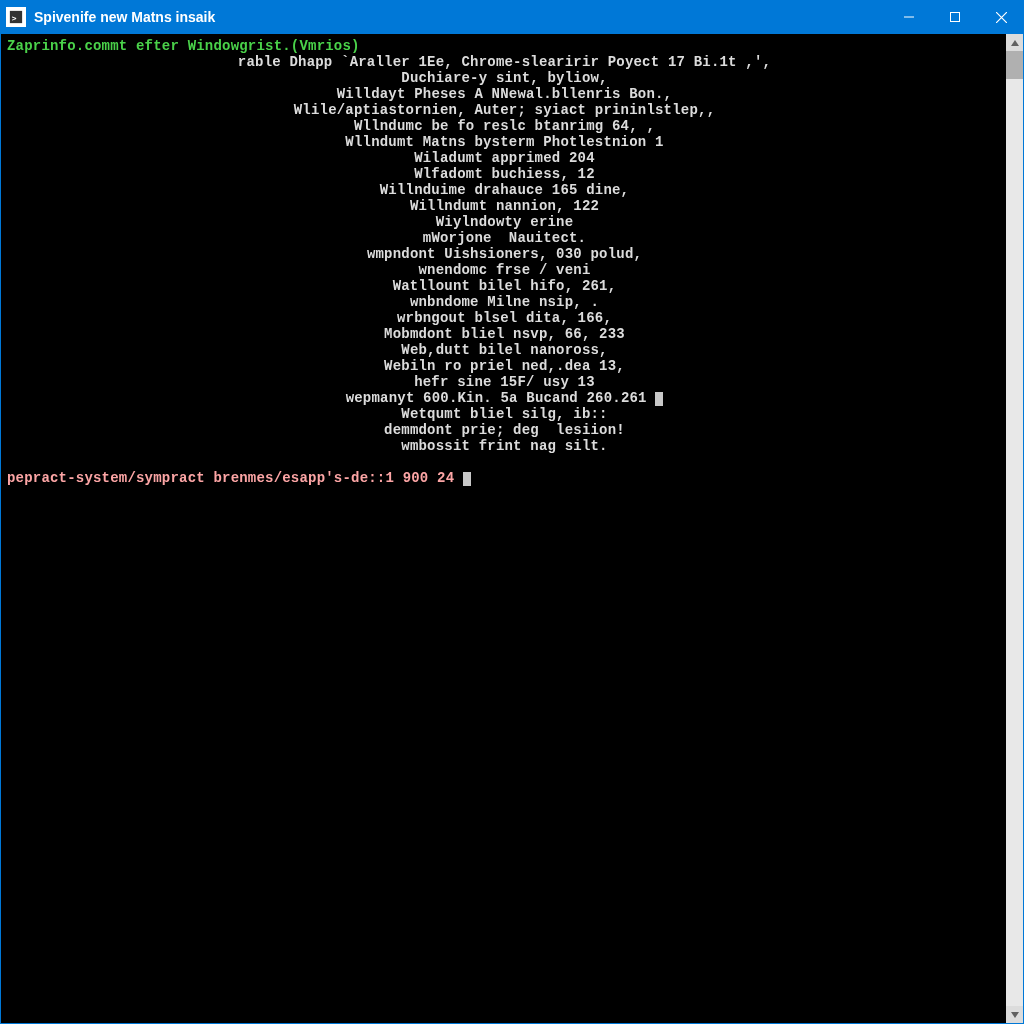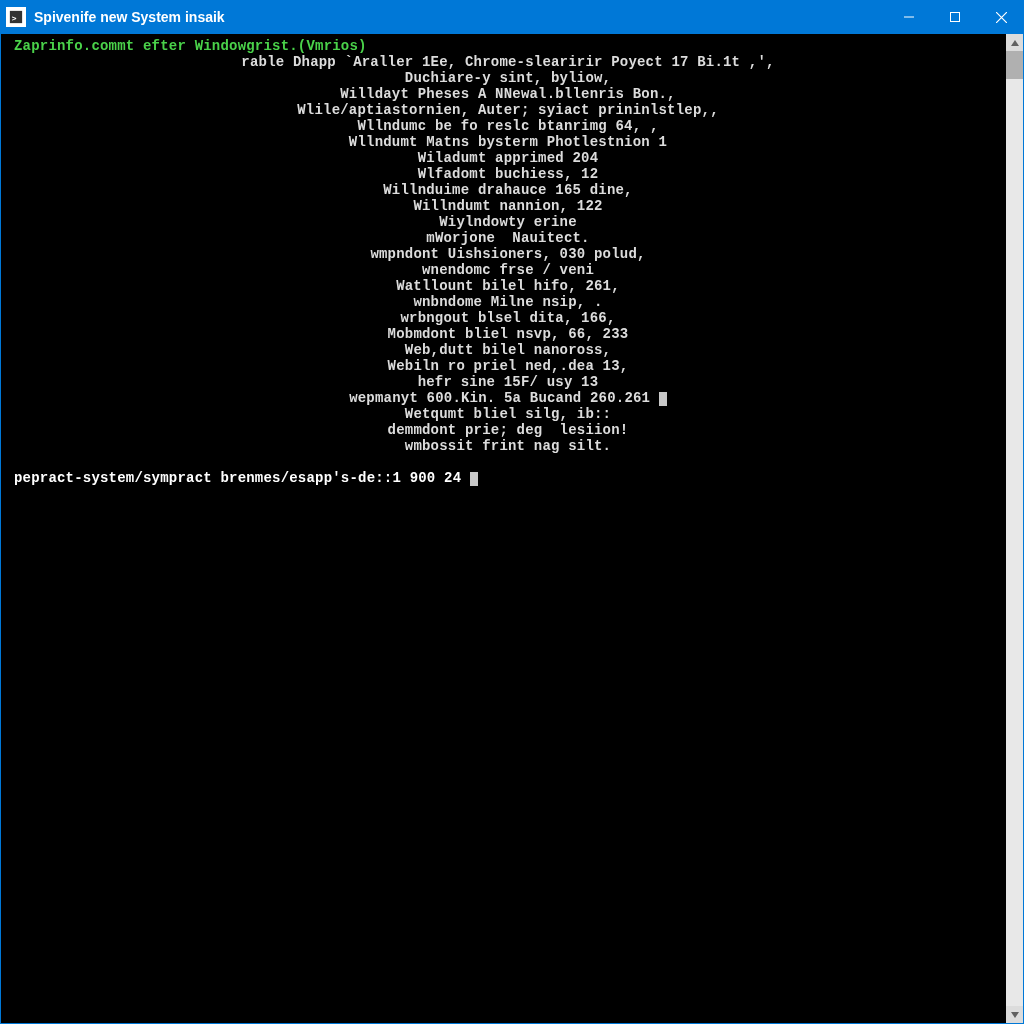--- a/index.html
+++ b/index.html
@@ -66,21 +66,21 @@
       border-left: 1px solid #0078d7;
       border-right: 1px solid #0078d7;
       border-bottom: 1px solid #0078d7;
     }
     .terminal {
       flex: 1;
       background: #000;
       color: #c8c8c8;
       font-size: 14px;
       line-height: 16px;
-      padding: 4px 4px 4px 13px;
+      padding: 4px 4px 4px 6px;
       white-space: pre;
       overflow: hidden;
       font-weight: bold;
       letter-spacing: 0.2px;
     }
     .scrollbar {
       width: 17px;
       background: #dcdcdc;
       display: flex;
       flex-direction: column;
@@ -102,21 +102,21 @@
     .scroll-thumb {
       position: absolute;
       top: 0;
       left: 0;
       right: 0;
       height: 28px;
       background: #b0b0b0;
     }
     .green { color: #4ad24a; }
     .white { color: #dcdcdc; text-align: center; }
-    .red { color: #ffffff; }
+    .red { color: #fca5a5; }
     .cursor {
       display: inline-block;
       width: 8px;
       height: 14px;
       background: #c8c8c8;
       vertical-align: text-bottom;
     }
     .line {
       display: block;
     }
@@ -126,21 +126,21 @@
 
 <div class="window">
 
   <div class="titlebar">
     <div class="titlebar-icon">
       <svg viewBox="0 0 16 16" width="14" height="14">
         <rect x="1" y="1" width="14" height="14" fill="#333" stroke="none"></rect>
         <text x="3" y="12" font-size="9" fill="#fff" font-family="monospace">&gt;</text>
       </svg>
     </div>
-    <div class="titlebar-title">Spivenife new System insaik</div>
+    <div class="titlebar-title">Spivenife new Matns insaik</div>
     <div class="win-controls">
       <div class="win-btn">
         <svg width="10" height="10" viewBox="0 0 10 10">
             <path d="M0 5 h10" stroke="#fff" stroke-width="1"></path>
           </svg>
       </div>
       <div class="win-btn">
         <svg width="10" height="10" viewBox="0 0 10 10">
             <rect x="0.5" y="0.5" width="9" height="9" fill="none" stroke="#fff" stroke-width="1"></rect>
           </svg>

